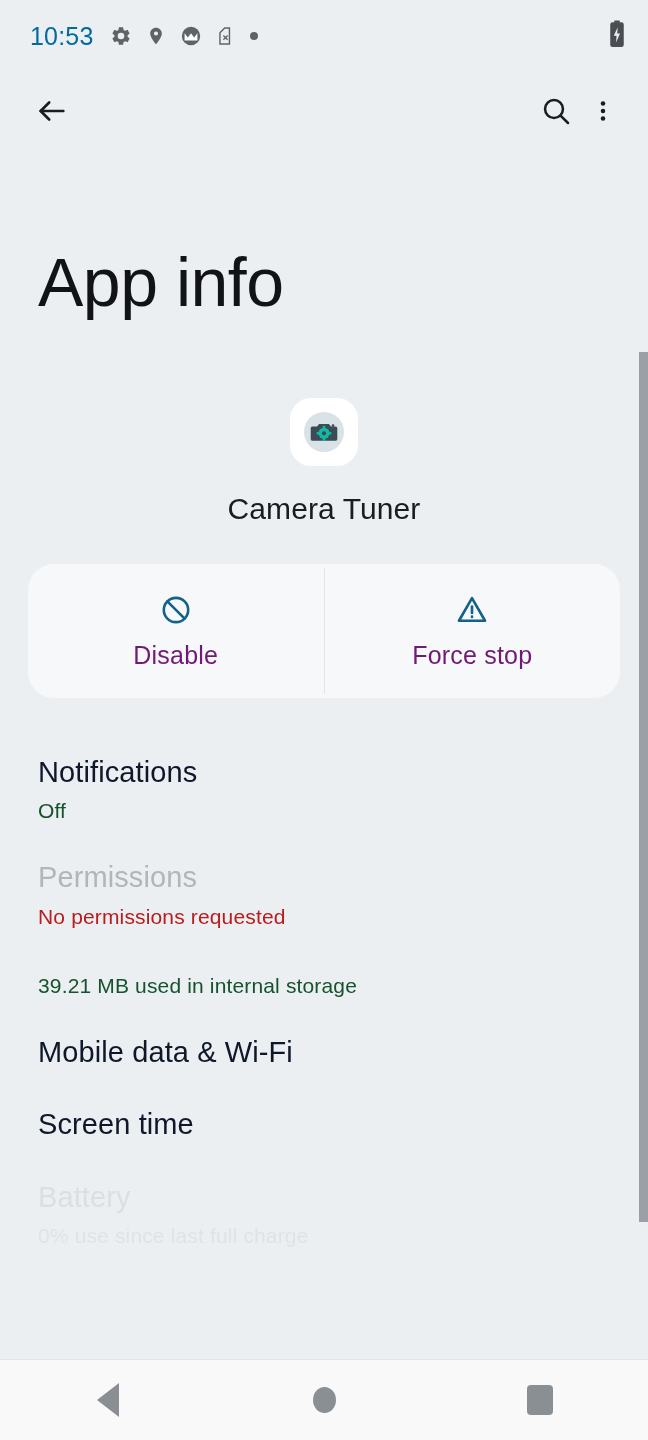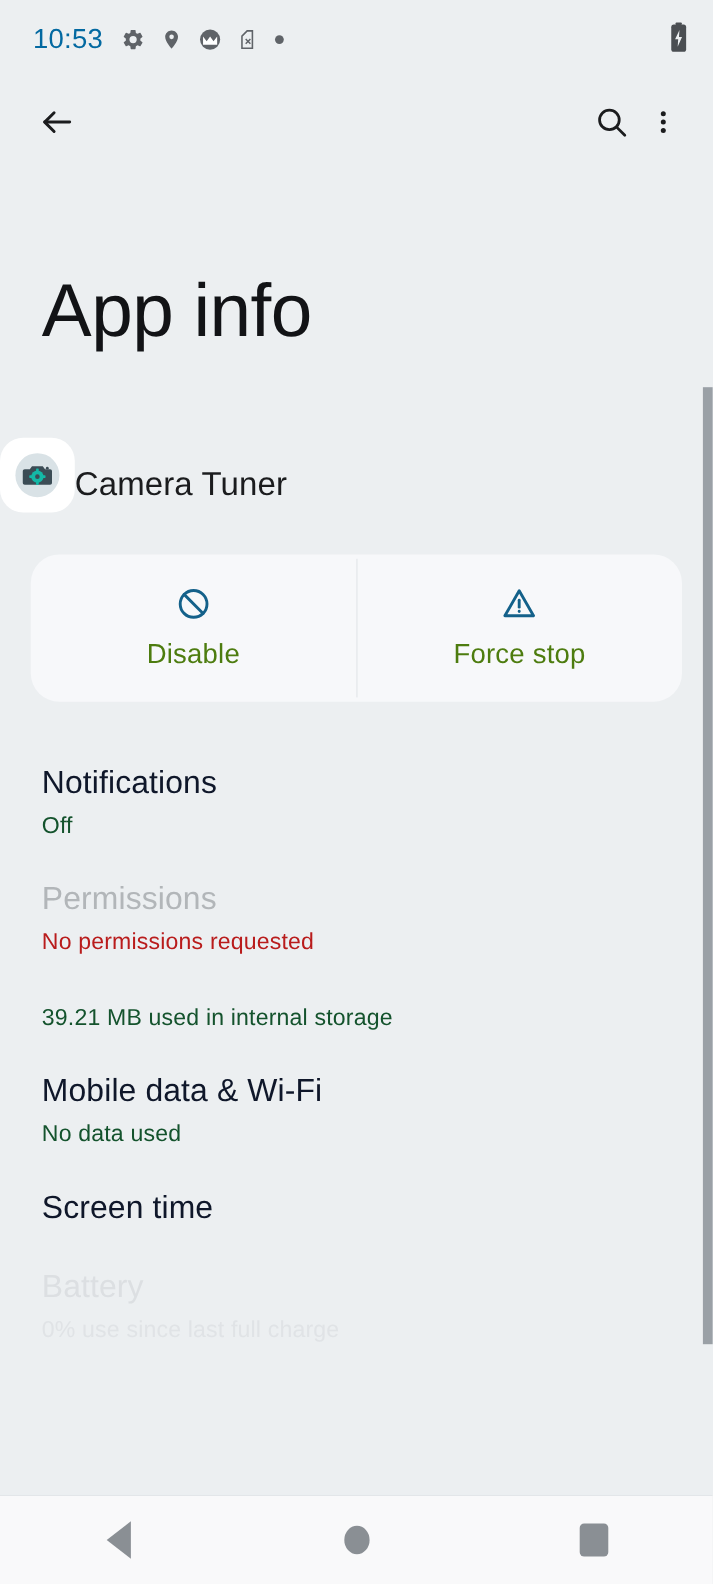--- a/index.html
+++ b/index.html
@@ -75,22 +75,22 @@
     top: 330px;
     left: 0;
     right: 0;
     bottom: 0;
   }
 
   
   #app-header {
     padding-top: 68px;
     display: flex;
-    flex-direction: row;
-    align-items: flex-start;
+    flex-direction: column;
+    align-items: center;
   }
   #app-icon {
     width: 68px;
     height: 68px;
     border-radius: 21px;
     background: #ffffff;
     display: flex;
     align-items: center;
     justify-content: center;
   }
@@ -115,21 +115,21 @@
     flex: 1;
     display: flex;
     flex-direction: column;
     align-items: center;
     justify-content: center;
     cursor: pointer;
     gap: 10px;
   }
   .action-btn .act-label {
     font-size: 25px;
-    color: #4d7c0f;
+    color: #701a75;
     letter-spacing: 0.2px;
   }
   #action-divider {
     width: 1px;
     background: #e2e5e8;
     margin: 4px 0;
   }
 
   
   #settings-list { margin-top: 42px; }
@@ -330,21 +330,20 @@
       <div class="li-title">Permissions</div>
       <div class="li-sub">No permissions requested</div>
     </div>
 
     <div class="list-item">
       <div class="li-sub">39.21 MB used in internal storage</div>
     </div>
 
     <div class="list-item">
       <div class="li-title">Mobile data &amp; Wi-Fi</div>
-      <div class="li-sub">No data used</div>
     </div>
 
     <div class="list-item">
       <div class="li-title">Screen time</div>
     </div>
 
     <div class="list-item faded">
       <div class="li-title">Battery</div>
       <div class="li-sub">0% use since last full charge</div>
     </div>

